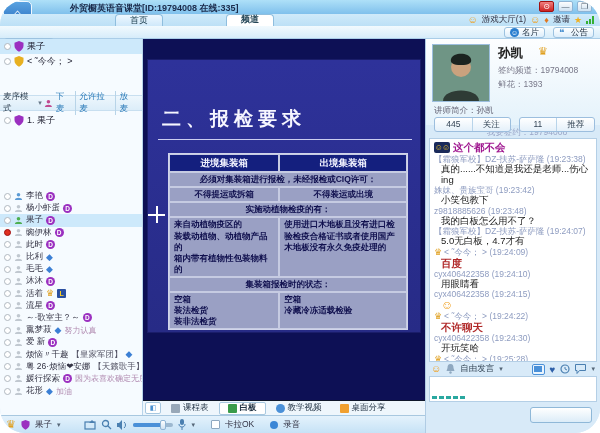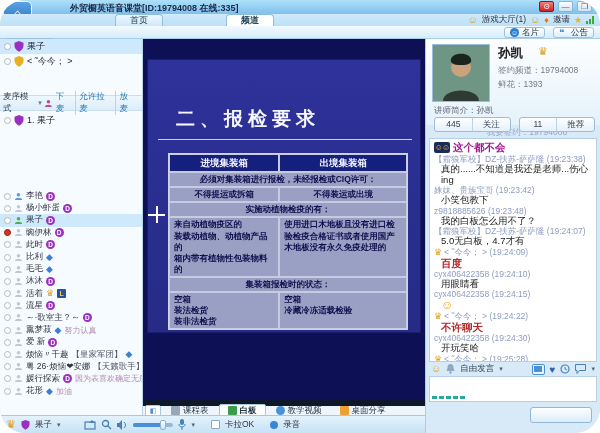--- a/index.html
+++ b/index.html
@@ -9,21 +9,21 @@
   
   .titlebar{position:absolute;left:0;top:0;width:600px;height:14px;background:linear-gradient(#aee0f8,#7fc0ec);}
   .tabrow{position:absolute;left:0;top:14px;width:600px;height:24px;background:linear-gradient(#cfeafa,#a9d6f2);padding-left:24px;}
   .toolbar{position:absolute;left:0;top:26px;width:600px;height:13px;background:linear-gradient(#f2fafe,#d6ecfa);border-bottom:1px solid #aacde8;}
   .homebtn{position:absolute;left:3px;top:1px;width:29px;height:25px;border-radius:5px;background:linear-gradient(#5aa2e0,#2a6fc0);border:1px solid #f0f8ff;color:#fff;text-align:center;line-height:24px;font-size:15px;}
   .wtitle{position:absolute;left:70px;top:2px;font-size:9px;font-weight:bold;color:#1a2a4a;}
   .wctl{position:absolute;right:8px;top:1px;display:flex;gap:4px;}
   .wbtn{width:15px;height:11px;border-radius:2px;background:linear-gradient(#fdfdfd,#cfe2f2);border:1px solid #8fb4d4;color:#456;font-size:8px;line-height:9px;text-align:center;}
   .wbtn.red{background:linear-gradient(#f08080,#cc2222);color:#fff;border-color:#a01010;}
   .tab{position:absolute;top:0;height:12px;padding:0 14px;border:1px solid #8fbede;border-bottom:none;border-radius:4px 4px 0 0;background:linear-gradient(#eef8ff,#cfe8fa);font-size:9px;line-height:11px;color:#245;}
-  .tab.active{background:#fff;font-weight:bold;}
+  .tab.active{background:#fff;font-weight:bold;font-family:Liberation Mono, monospace;}
   .tr-right{position:absolute;right:6px;top:0;height:12px;display:flex;align-items:center;gap:4px;font-size:8.5px;color:#334;}
   .smiley{color:#f0a020;font-size:10px;line-height:10px;}
   .star{color:#f0b020;font-size:9px;}
   .sig{display:flex;align-items:flex-end;gap:1px;height:8px;}
   .sig i{width:2px;background:#35b035;display:block;}
   .toolbtn{display:inline-flex;align-items:center;gap:3px;height:11px;padding:0 5px;font-size:8.5px;color:#234;}
   .toolbtn.box{border:1px solid #9cc2e0;border-radius:3px;background:linear-gradient(#fff,#ddeefb);}
   .tool-left{position:absolute;left:4px;top:12px;}
   .tool-center{position:absolute;left:145px;top:1px;display:flex;gap:10px;}
   .tool-right{position:absolute;right:6px;top:1px;display:flex;gap:8px;}
@@ -54,33 +54,33 @@
   .badge-d{min-width:9px;height:9px;border-radius:50%;background:#9b30c0;color:#fff;font-size:6.5px;font-weight:bold;text-align:center;line-height:9px;padding:0 1px;}
   .badge-dia{color:#3b7fd4;font-size:9px;line-height:9px;}
   .badge-crown{color:#e0a020;font-size:9px;line-height:9px;}
   .badge-l{width:9px;height:9px;background:#2a4fa0;color:#ffd020;font-size:7px;font-weight:bold;text-align:center;line-height:9px;border-radius:1px;}
   .mstat{color:#b08ab0;font-size:8px;overflow:hidden;}
   .msuffix{color:#556;}
 
   
   .stage{position:absolute;left:143px;top:39px;width:282px;height:361px;background:#0d1055;}
   .slide{position:absolute;left:5px;top:21px;width:272px;height:272px;background:linear-gradient(#2e329a,#272b86);box-shadow:0 0 0 1px #1a1d6a;}
-  .sl-title{margin:46px 14px 0 28px;color:#f6f6ff;font-size:19px;font-weight:bold;letter-spacing:5px;font-family:"DejaVu Serif","Liberation Serif",serif;}
+  .sl-title{margin:46px 14px 0 14px;color:#f6f6ff;font-size:19px;font-weight:bold;letter-spacing:5px;font-family:"DejaVu Serif","Liberation Serif",serif;}
   .sl-line{margin:7px 8px 0 10px;height:1px;background:rgba(230,233,255,.85);}
   .ptable{display:grid;grid-template-columns:1.02fr 1.18fr;margin:13px 12px 0 20px;border:1px solid #d0d4ea;}
   .pc{border:1px solid #c6cbe2;background:#9aa0c4;color:#10104e;font-weight:bold;font-size:8.5px;line-height:1.3;padding:1px 4px;white-space:pre-line;}
   .pc.head{background:#141f7e;color:#f2f3ff;text-align:center;font-size:9.5px;padding:2px 2px;}
   .pc.span2{grid-column:1/3;text-align:center;}
   .pc.ctr{text-align:center;}
   .sparkle{position:absolute;left:0;top:146px;width:17px;height:17px;}
   .sparkle:before{content:"";position:absolute;left:8px;top:0;width:2px;height:17px;background:#fff;}
   .sparkle:after{content:"";position:absolute;left:0;top:8px;width:17px;height:2px;background:#fff;}
 
   
-  .btabs{position:absolute;left:143px;top:400px;width:282px;height:15px;background:#eef6fc;border-top:6px solid #0f172a;display:flex;align-items:center;gap:2px;padding:0 2px;}
+  .btabs{position:absolute;left:143px;top:400px;width:282px;height:15px;background:#eef6fc;border-top:1px solid #0f172a;display:flex;align-items:center;gap:2px;padding:0 2px;}
   .btab{display:flex;align-items:center;gap:3px;height:13px;padding:0 8px;font-size:8.5px;color:#234;}
   .btab.active{background:#fff;border:1px solid #a8c8e0;border-radius:2px;font-weight:bold;}
   .ticon{width:9px;height:9px;border-radius:1px;display:inline-block;}
   .collapsebtn{width:16px;height:12px;border:1px solid #a8c8e0;border-radius:2px;background:#fff;color:#4a90d0;font-size:7px;line-height:10px;text-align:center;}
   .statusbar{position:absolute;left:0;top:415px;width:425px;height:18px;background:linear-gradient(#e4f2fc,#c6e2f6);border-top:1px solid #a8c8e0;display:flex;align-items:center;gap:5px;padding:0 6px;font-size:8.5px;color:#334;}
   .vslider{width:40px;height:4px;background:#9cb8d0;border-radius:2px;position:relative;}
   .vslider i{position:absolute;left:0;top:0;height:4px;width:30px;background:#4a90d8;border-radius:2px;}
   .vslider b{position:absolute;left:27px;top:-3px;width:6px;height:10px;background:linear-gradient(#fff,#cfe2f2);border:1px solid #8fb4d4;border-radius:2px;}
   .chk{width:9px;height:9px;border:1px solid #8fa8c0;background:#fff;border-radius:1px;}
   .recdot{width:8px;height:8px;border-radius:50%;background:#3a86d6;}

